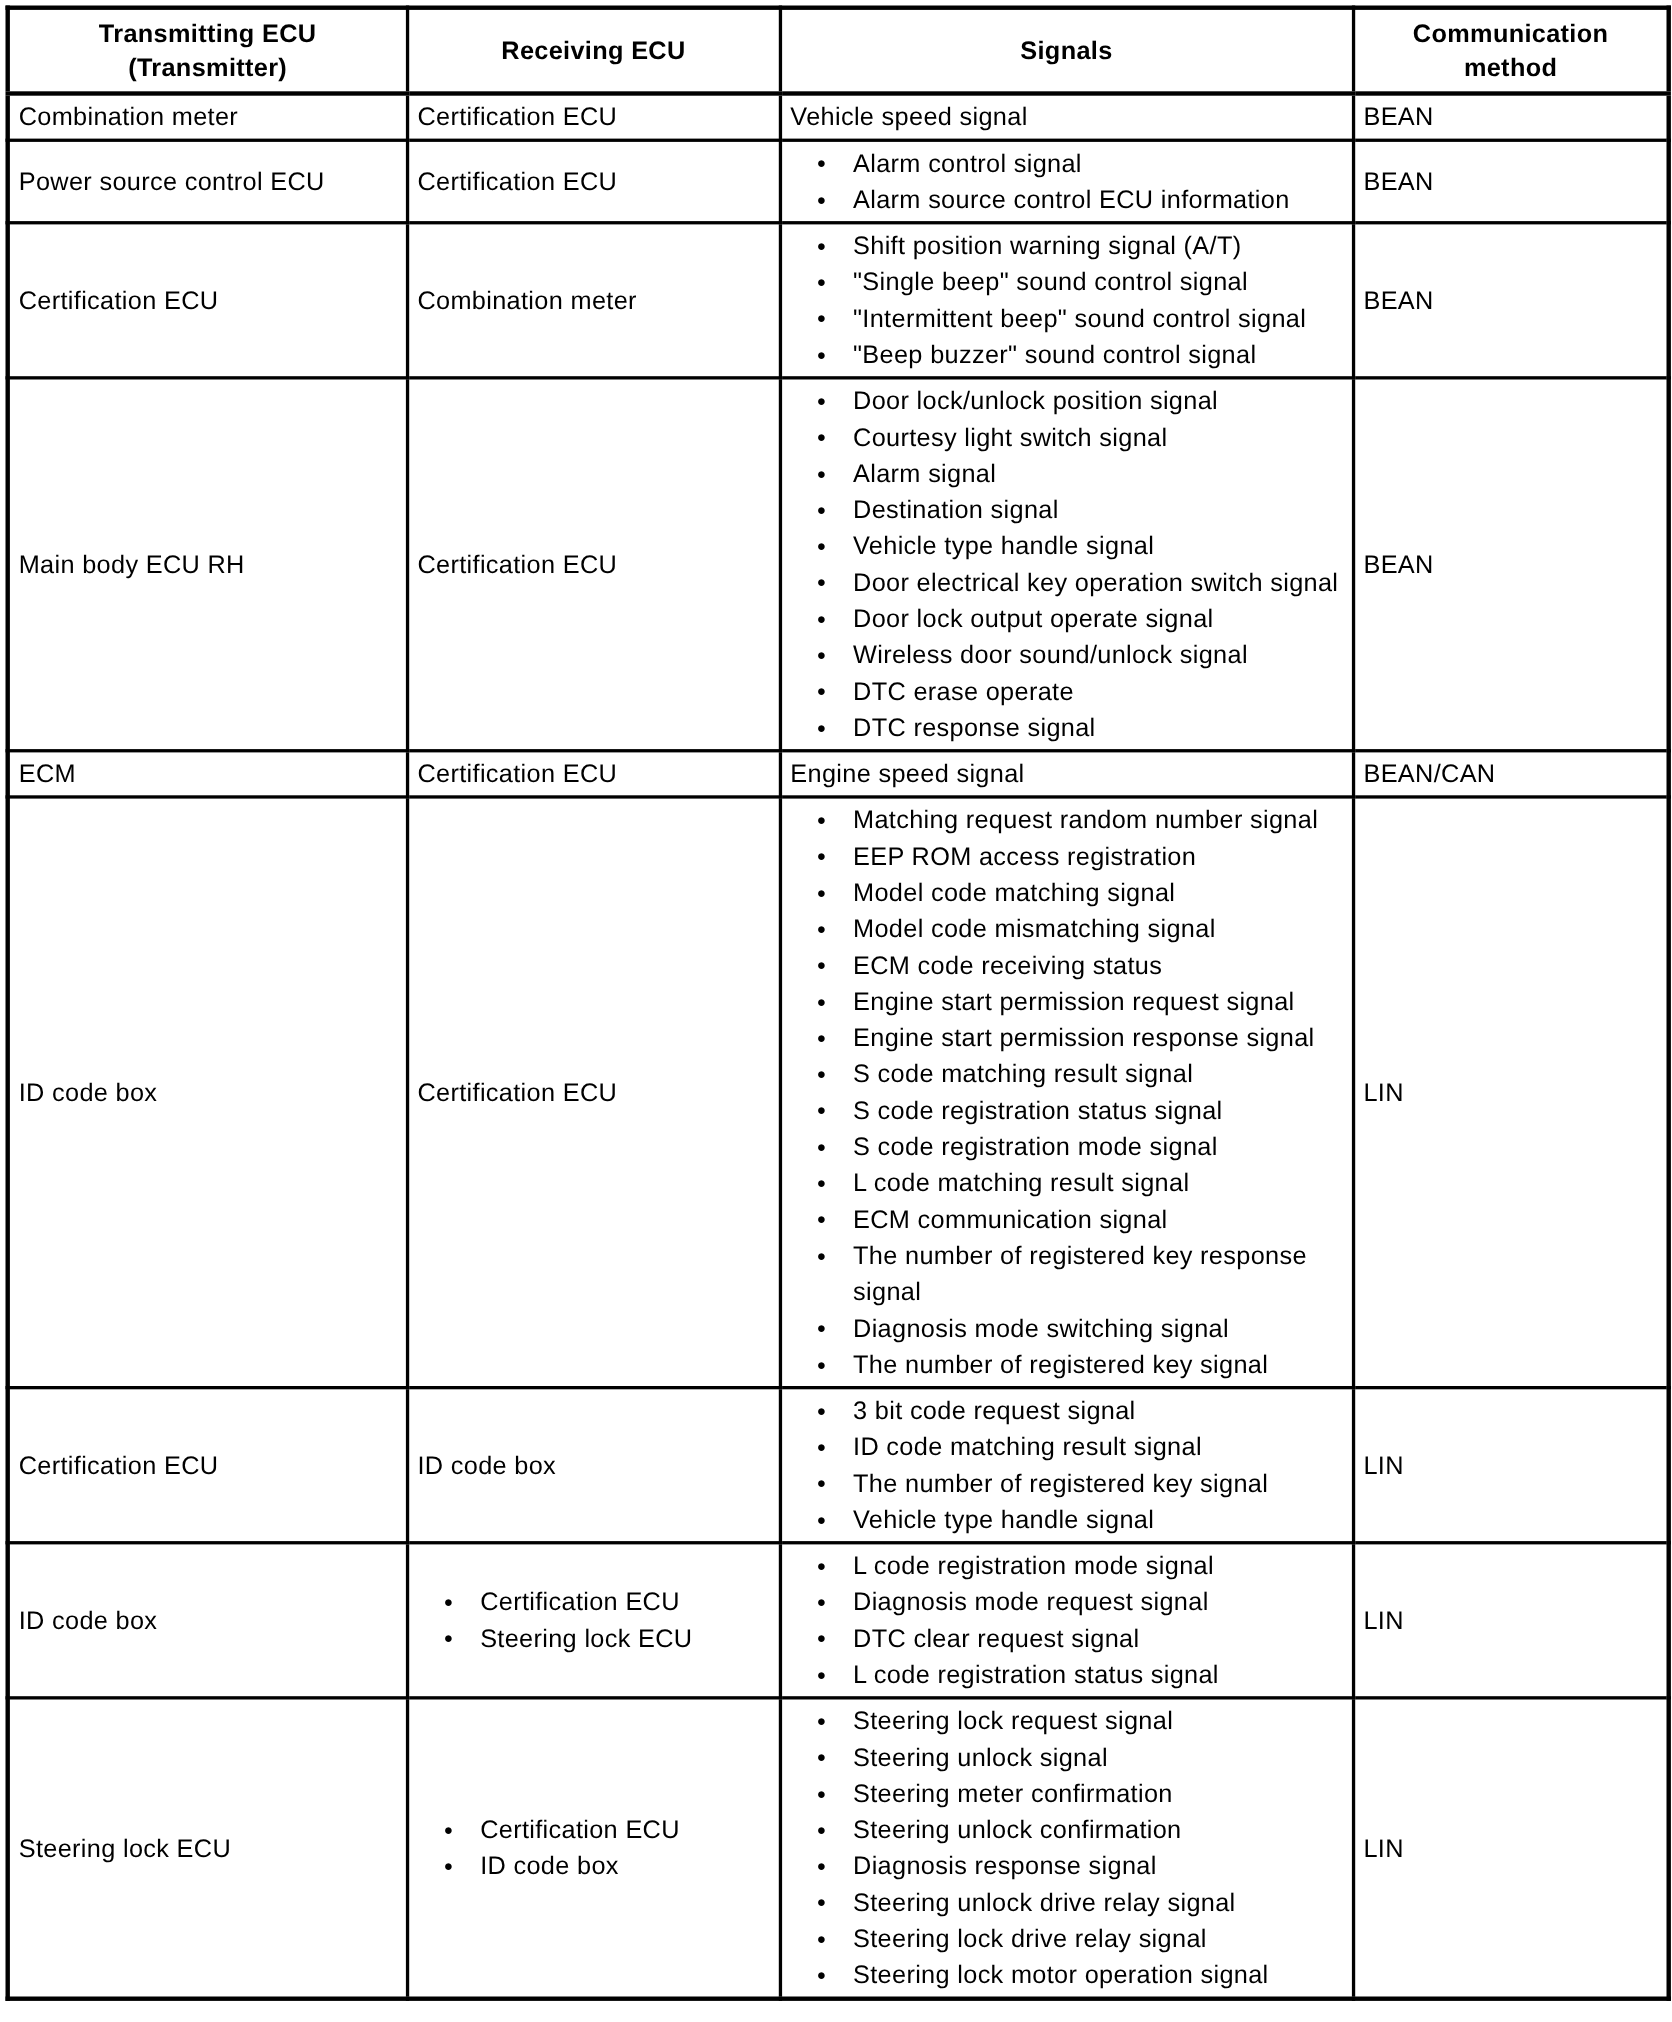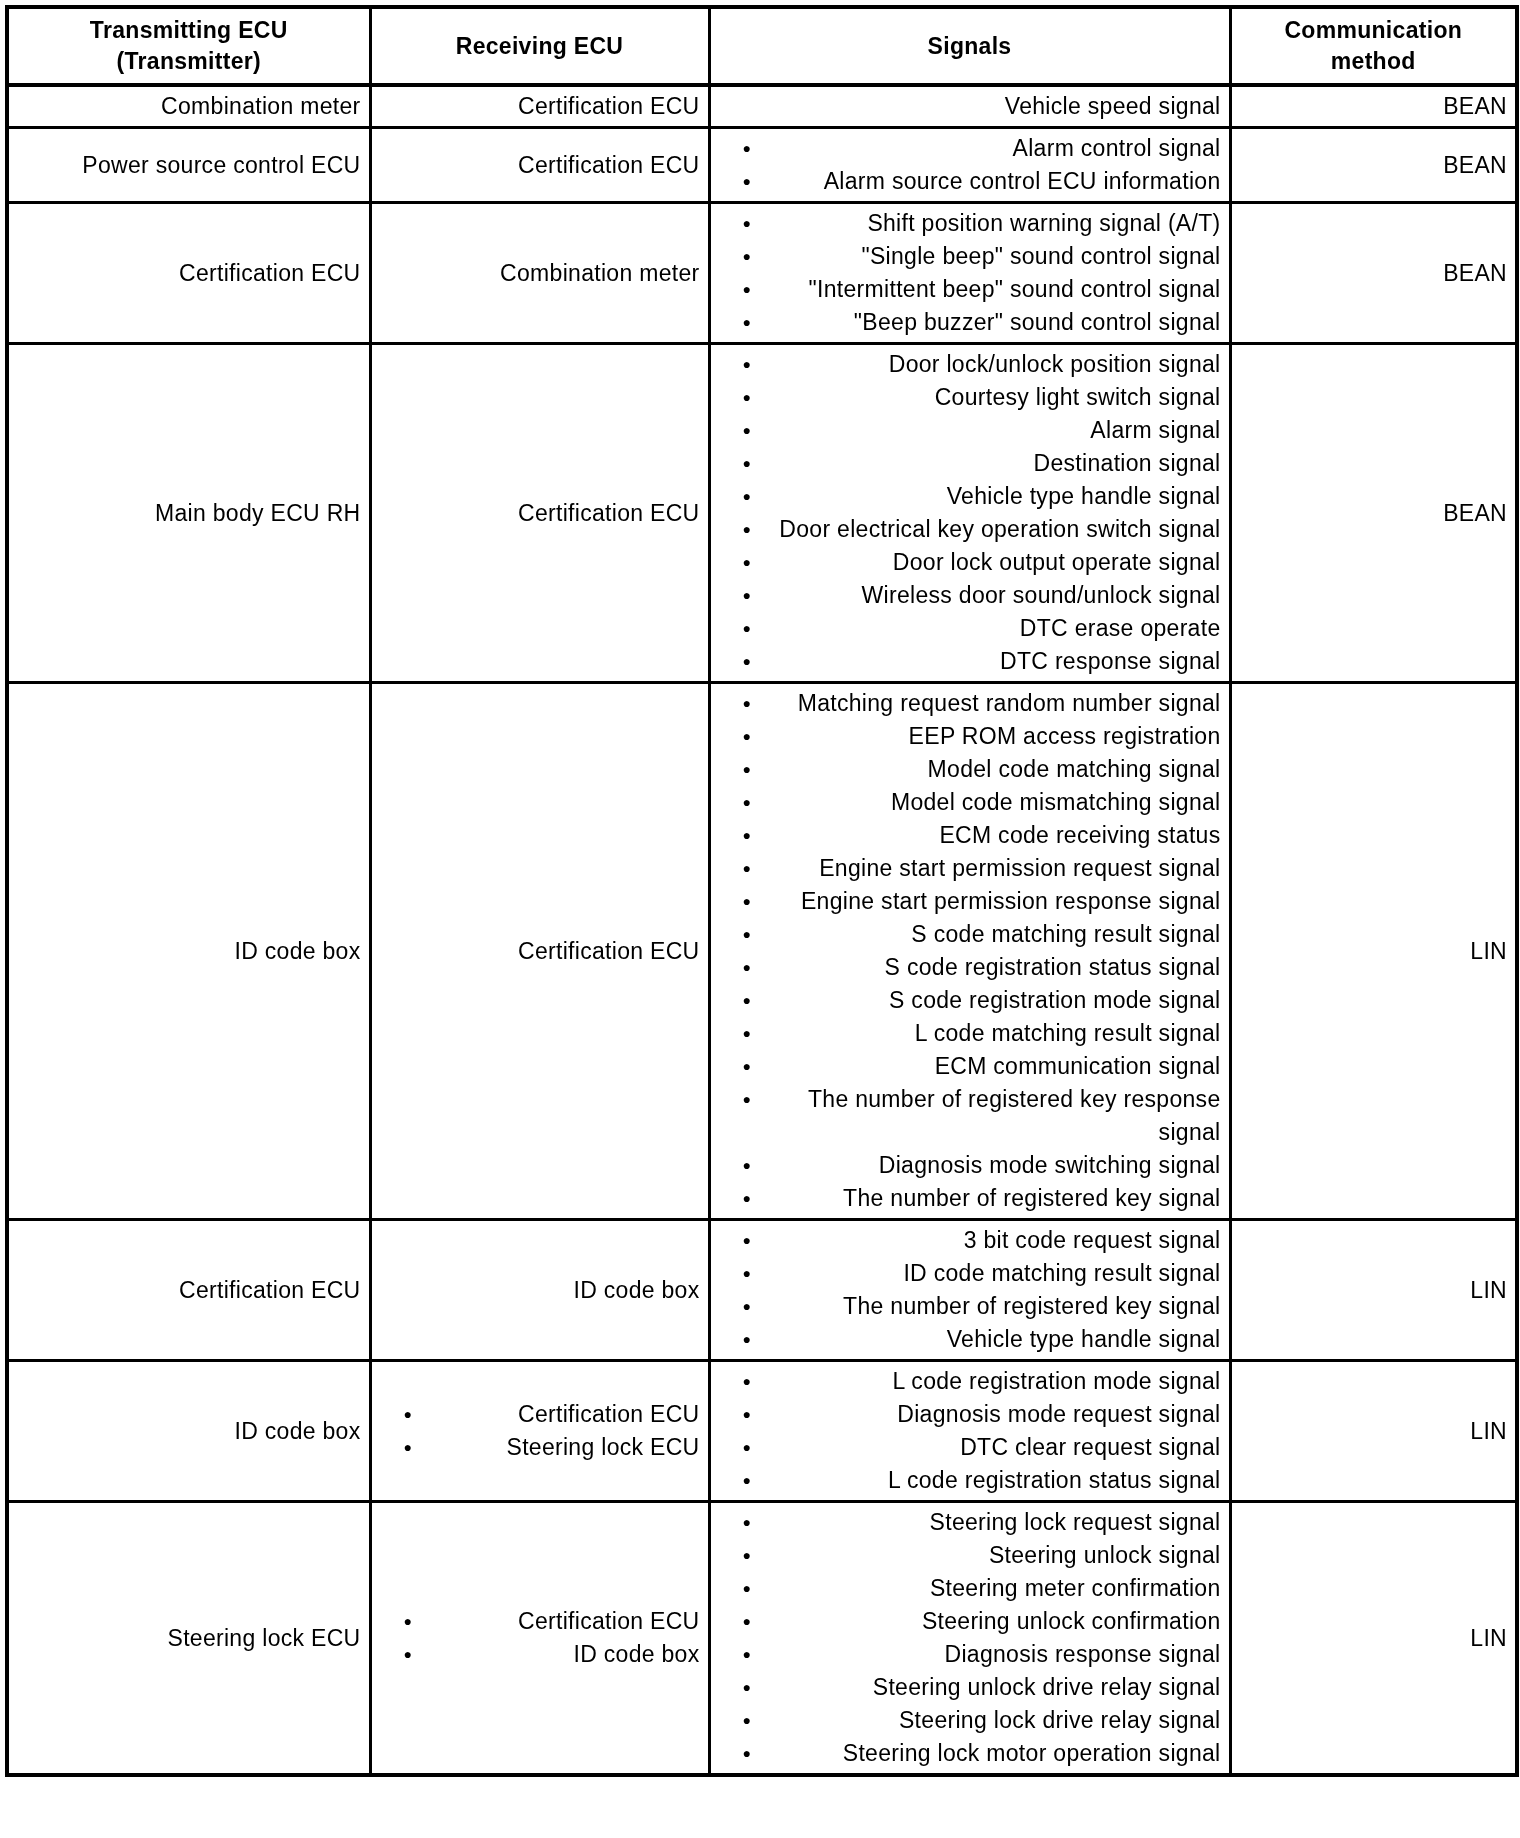--- a/index.html
+++ b/index.html
@@ -36,21 +36,21 @@
     overflow: hidden;
   }
   th {
     font-weight: bold;
     text-align: center;
     border-bottom: 4px solid #000000;
     padding: 6px 4px;
     line-height: 31px;
   }
   th .hline { display: block; }
-  td { text-align: right; }
+  td { text-align: left; }
   ul.cell-list {
     margin: 0;
     padding: 0;
     list-style: none;
   }
   ul.cell-list li {
     position: relative;
     padding-left: 57px;
   }
   ul.cell-list li .bullet {
@@ -135,20 +135,26 @@
               <li><span class="bullet">●</span><span>Door electrical key operation switch signal</span></li>
               <li><span class="bullet">●</span><span>Door lock output operate signal</span></li>
               <li><span class="bullet">●</span><span>Wireless door sound/unlock signal</span></li>
               <li><span class="bullet">●</span><span>DTC erase operate</span></li>
               <li><span class="bullet">●</span><span>DTC response signal</span></li>
             </ul>
           </td>
           <td><span class="plain-text">BEAN</span></td>
         </tr>
         <tr>
+          <td><span class="plain-text">ECM</span></td>
+          <td><span class="plain-text">Certification ECU</span></td>
+          <td><span class="plain-text">Engine speed signal</span></td>
+          <td><span class="plain-text">BEAN/CAN</span></td>
+        </tr>
+        <tr>
           <td><span class="plain-text">ID code box</span></td>
           <td><span class="plain-text">Certification ECU</span></td>
           <td>
             <ul class="cell-list">
               <li><span class="bullet">●</span><span>Matching request random number signal</span></li>
               <li><span class="bullet">●</span><span>EEP ROM access registration</span></li>
               <li><span class="bullet">●</span><span>Model code matching signal</span></li>
               <li><span class="bullet">●</span><span>Model code mismatching signal</span></li>
               <li><span class="bullet">●</span><span>ECM code receiving status</span></li>
               <li><span class="bullet">●</span><span>Engine start permission request signal</span></li>

